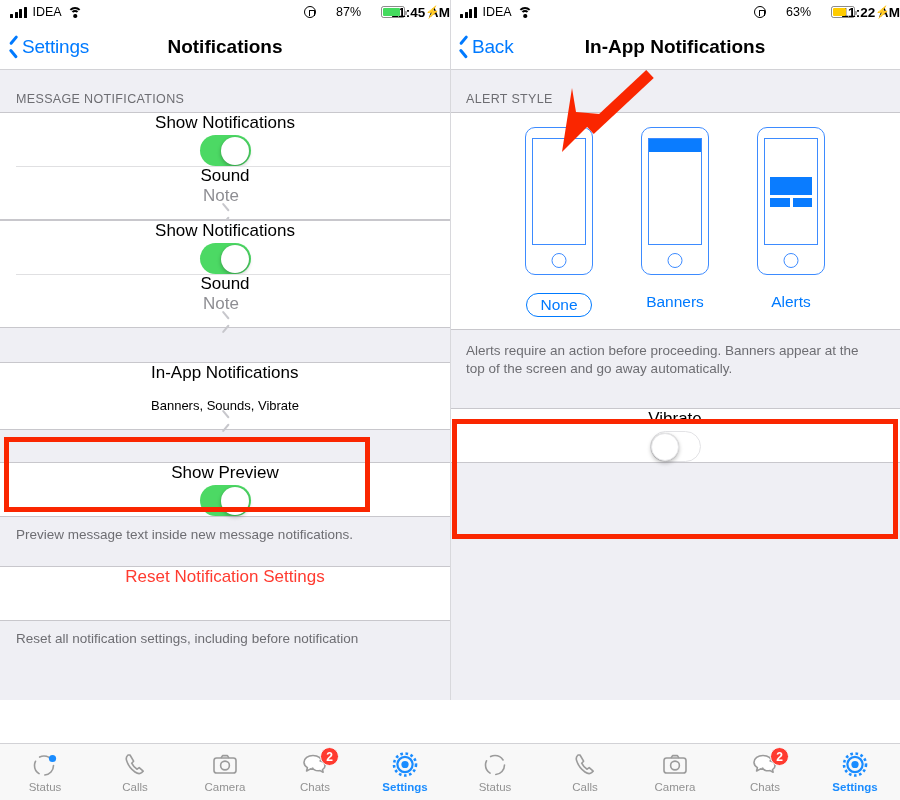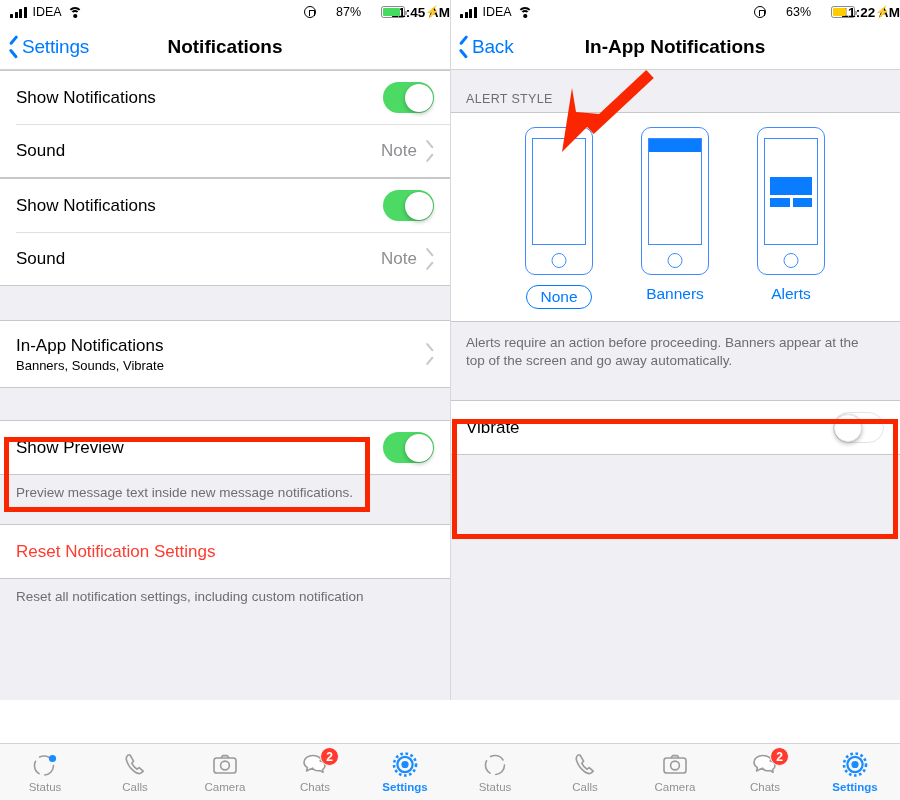--- a/index.html
+++ b/index.html
@@ -102,21 +102,21 @@
   }
 
   
   .group-header {
     font-size: 12.5px; color: #6D6D72; letter-spacing: .35px;
     padding: 22px 0 6px 16px; text-transform: uppercase;
   }
   .cellgroup { background: #fff; border-top: 1px solid #c8c7cc; border-bottom: 1px solid #c8c7cc; }
   .cell {
     position: relative; display: flex; align-items: center;
-    height: 53px; padding: 0 16px; background: #fff; cursor: pointer;
+    height: 53px; padding: 0 16px; background: #fff; cursor: pointer; flex-direction: column;
   }
   .cell + .cell::before {
     content: ""; position: absolute; left: 16px; right: 0; top: 0;
     height: 1px; background: #e0e0e2;
   }
   .cell-title { font-size: 17px; color: #000; flex: 1; }
   .cell-title.danger { color: #FF3B30; }
   .cell-sub { font-size: 13px; color: #000; margin-top: 2px; }
   .cell-stack { flex: 1; display: flex; flex-direction: column; justify-content: center; }
   .cell-value { font-size: 17px; color: #8E8E93; margin-right: 8px; }
@@ -146,21 +146,21 @@
     border-radius: 50%; background: #fff;
     box-shadow: 0 2px 4px rgba(0,0,0,.25), 0 0 1px rgba(0,0,0,.18);
   }
   .toggle.on  .knob { right: 1.5px; }
   .toggle.off .knob { left: 0px; top: 0.5px; border: 1px solid #e6e6e8; }
 
   
   .picker { background: #fff; border-top: 1px solid #c8c7cc; border-bottom: 1px solid #c8c7cc;
             padding: 14px 0 12px 0; }
   .picker-row { display: flex; justify-content: center; gap: 48px; }
-  .opt { display: flex; flex-direction: column; align-items: center; cursor: pointer; }
+  .opt { display: flex; flex-direction: column; align-items: center; cursor: pointer; gap: 8px; }
   .phone {
     width: 68px; height: 148px; border: 1.6px solid #3D8BFF; border-radius: 10px;
     position: relative; background: #fff; padding: 10px 6px 0 6px;
   }
   .phone .screen-area {
     width: 100%; height: 107px; border: 1.4px solid #3D8BFF; background: #fff;
     overflow: hidden; position: relative;
   }
   .phone .home {
     position: absolute; bottom: 6px; left: 50%; transform: translateX(-50%);
@@ -239,20 +239,21 @@
     </div>
 
     <div class="navbar">
       <div class="nav-back">
         <span class="chev-left"></span>
         <span class="nav-back-label">Settings</span>
       </div>
       <div class="nav-title">Notifications</div>
     </div>
 
+    <div class="group-header">MESSAGE NOTIFICATIONS</div>
     <div class="cellgroup">
       <div class="cell">
         <span class="cell-title">Show Notifications</span>
         <span class="toggle on">
             <span class="knob"></span>
           </span>
       </div>
       <div class="cell">
         <span class="cell-title">Sound</span>
         <span class="cell-value">Note</span>
@@ -295,21 +296,21 @@
       </div>
     </div>
     <div class="footnote">Preview message text inside new message notifications.</div>
 
     <div style="height:22px"></div>
     <div class="cellgroup">
       <div class="cell">
         <span class="cell-title danger">Reset Notification Settings</span>
       </div>
     </div>
-    <div class="footnote">Reset all notification settings, including custom notification</div>
+    <div class="footnote">Reset all notification settings, including before notification</div>
 
     <div class="redbox" style="left:4px; top:437px; width:366px; height:75px;"></div>
   </div>
 
   <div class="panel right">
 
     <div class="statusbar">
       <div class="sb-left">
         <span class="bars">
             <i></i>

